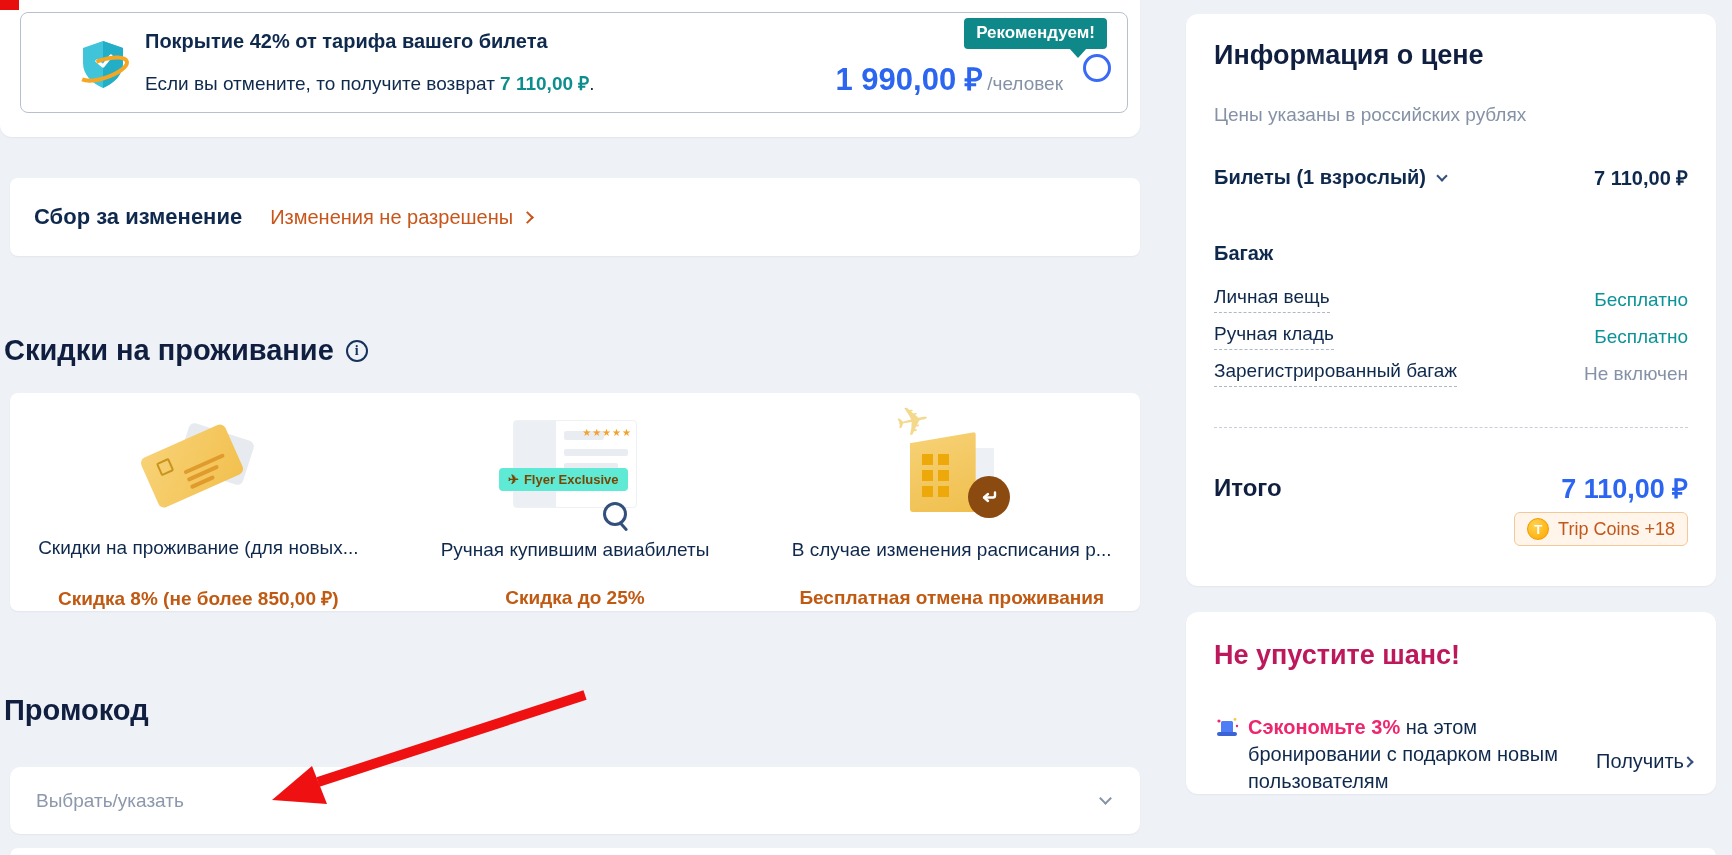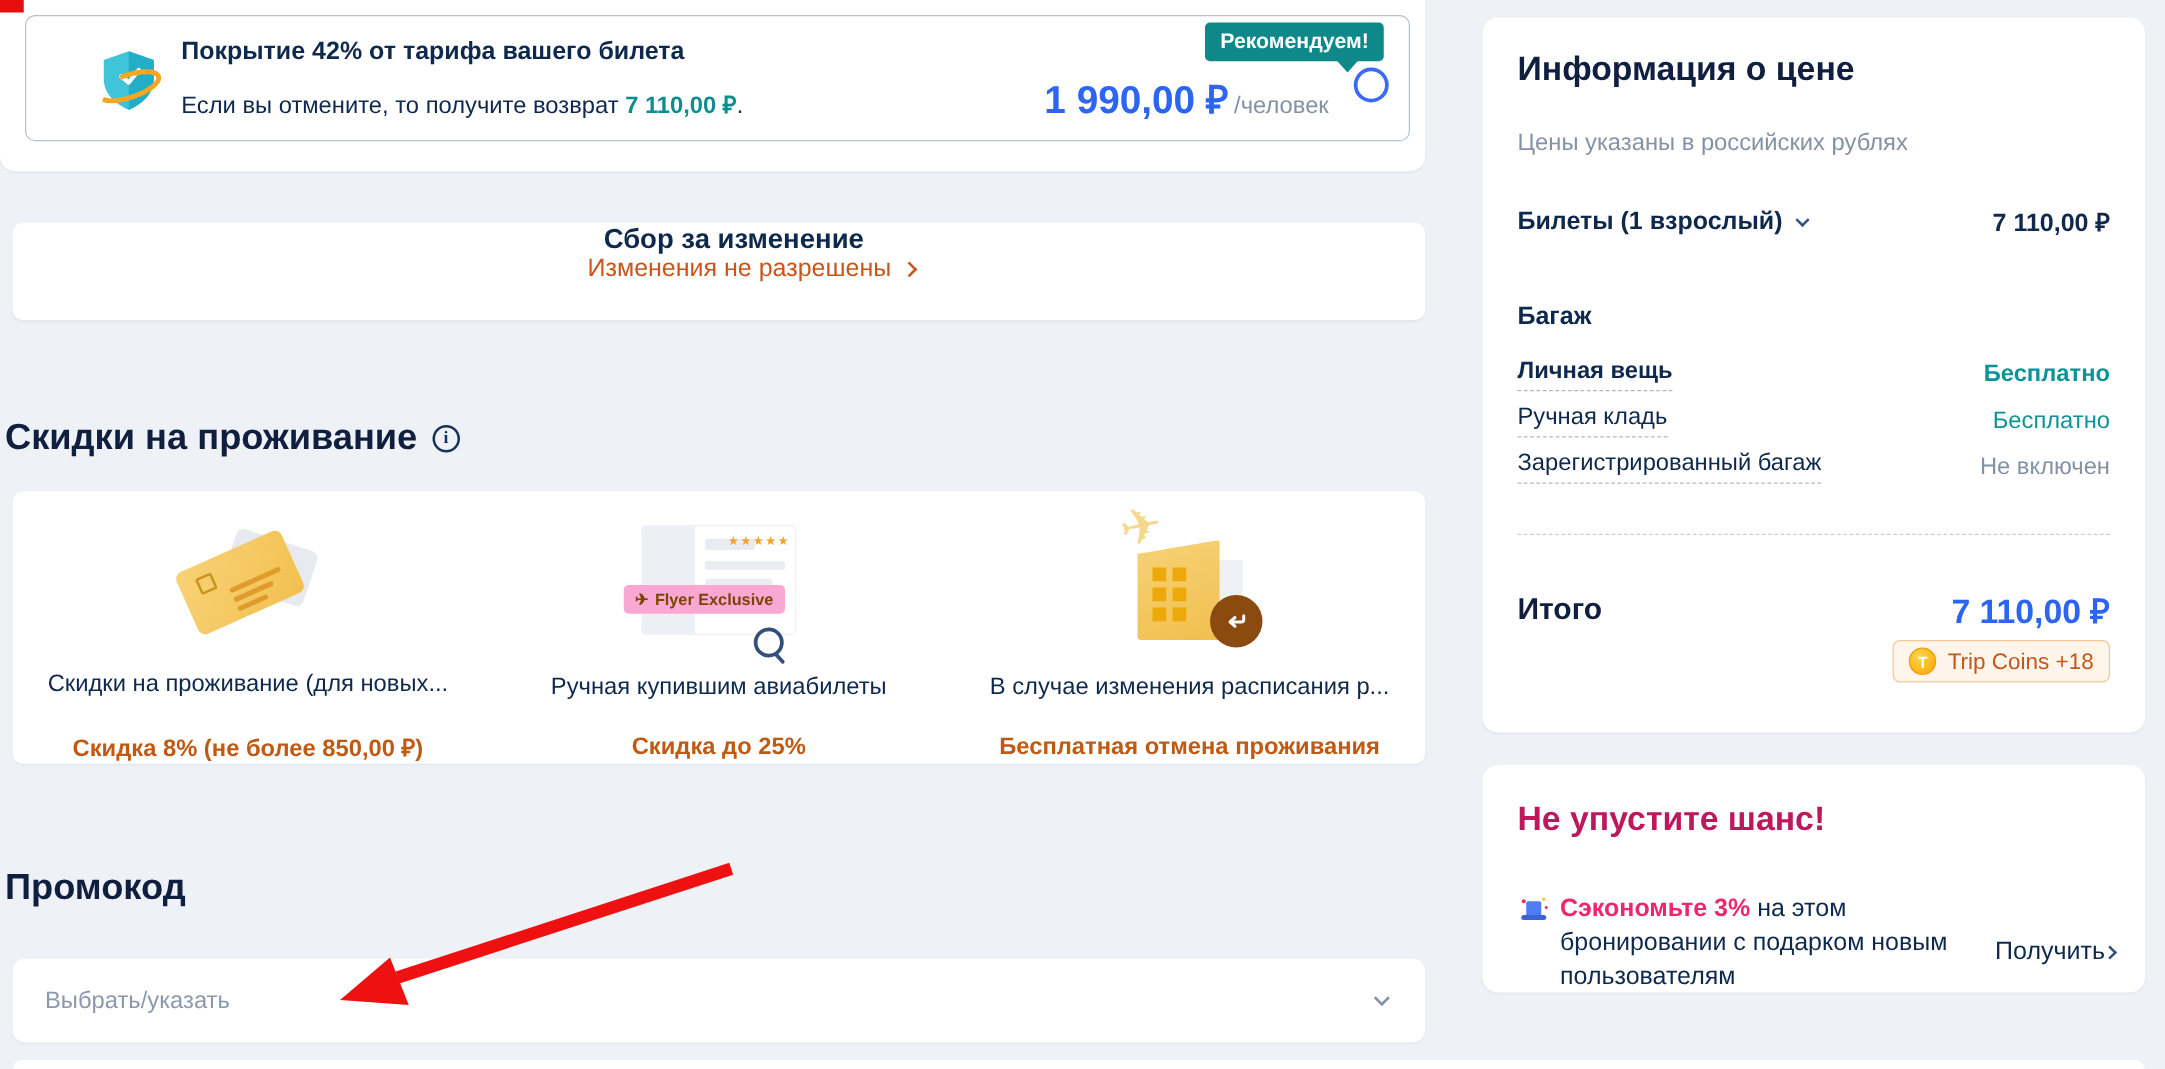--- a/index.html
+++ b/index.html
@@ -29,21 +29,21 @@
   .ins-radio { position:absolute; right:16px; top:41px; width:28px; height:28px;
                border:3px solid #3b6af5; border-radius:50%; background:#fff; cursor:pointer; }
   .ins-badge { position:absolute; top:5px; right:20px; background:#0e8889; color:#fff;
                font-size:17px; font-weight:bold; padding:5px 12px 6px; border-radius:4px; }
   .ins-badge-tail { position:absolute; top:35px; right:40px; width:0; height:0;
                border-left:9px solid transparent; border-right:9px solid transparent;
                border-top:10px solid #0e8889; }
 
   
   .fee-card { left:10px; top:178px; width:1130px; height:78px; border-radius:8px;
-              display:flex; align-items:center; padding-left:24px;flex-direction:column; }
+              display:flex; align-items:center; padding-left:24px; }
   .fee-label { font-size:22px; font-weight:bold; color:#0f294d; }
   .fee-link { margin-left:28px; font-size:20px; color:#c9551a; display:flex; align-items:center; cursor:pointer; }
   .chev { display:inline-block; width:9px; height:9px; border-right:2px solid; border-bottom:2px solid; }
   .chev-right { transform:rotate(-45deg); margin-left:10px; }
   .chev-down { transform:rotate(45deg); margin-top:-4px; }
 
   
   .disc-head { position:absolute; left:4px; top:334px; display:flex; align-items:center; }
   .disc-title { font-size:29px; font-weight:bold; color:#101f3f; }
   .info-icon { margin-left:12px; width:22px; height:22px; border:2px solid #16325c; border-radius:50%;
@@ -71,21 +71,21 @@
   
   .flyer-wrap { position:relative; width:160px; height:112px; }
   .flyer-card { position:absolute; left:18px; top:8px; width:124px; height:88px; background:#fff;
                 border:1px solid #eef0f4; border-radius:4px; }
   .flyer-photo { position:absolute; left:0; top:0; width:42px; height:86px; background:#eceff3; }
   .flyer-line { position:absolute; background:#e9edf2; border-radius:2px; }
   .fl1 { left:50px; top:10px; width:40px; height:9px; }
   .fl2 { left:50px; top:28px; width:64px; height:7px; }
   .fl3 { left:50px; top:42px; width:54px; height:7px; }
   .flyer-stars { position:absolute; right:4px; top:6px; font-size:10px; letter-spacing:1px; color:#f5a12c; }
-  .flyer-badge { position:absolute; left:4px; top:56px; background:#f9a8d4; color:#7a4503;
+  .flyer-badge { position:absolute; left:4px; top:56px; background:#5eead4; color:#7a4503;
                  font-size:13px; font-weight:bold; padding:4px 9px; border-radius:4px; white-space:nowrap; }
   .flyer-badge .plane { margin-right:5px; }
   .mag { position:absolute; right:28px; bottom:-2px; width:24px; height:24px;
          border:3px solid #33507c; border-radius:50%; background:rgba(255,255,255,.6); }
   .mag::after { content:''; position:absolute; width:3px; height:11px; background:#33507c;
                 border-radius:2px; transform:rotate(-42deg); bottom:-9px; right:-1px; }
 
   
   .hotel-wrap { position:relative; width:120px; height:108px; }
   .hotel-shadow { position:absolute; left:62px; top:34px; width:40px; height:58px; background:#edf0f5; }
@@ -118,21 +118,21 @@
   .pc-row { position:absolute; left:28px; right:28px; display:flex; align-items:center; justify-content:space-between; }
   .pc-tickets { top:150px; }
   .pc-tickets .lbl { font-size:20px; font-weight:bold; color:#0f294d; display:flex; align-items:center; cursor:pointer; }
   .pc-tickets .lbl .chev { margin-left:12px; width:8px; height:8px; color:#33507c; }
   .pc-tickets .val { font-size:20px; font-weight:bold; color:#0f294d; }
   .pc-baggage-title { position:absolute; left:28px; top:228px; font-size:20px; font-weight:bold; color:#0f294d; }
   .bag-row .lbl { font-size:19px; color:#0f294d; border-bottom:1px dashed #aeb9c6; padding-bottom:4px; cursor:pointer; }
   .bag-row .val { font-size:19px; }
   .val-free { color:#0c9398; }
   .val-na { color:#8592a6; }
-  .bag1 { top:272px;font-weight:bold; } .bag2 { top:309px; } .bag3 { top:346px; }
+  .bag1 { top:272px; } .bag2 { top:309px; } .bag3 { top:346px; }
   .pc-divider { position:absolute; left:28px; right:28px; top:413px; border-top:1px dashed #c7cfda; }
   .pc-total { top:455px; }
   .pc-total .lbl { font-size:24px; font-weight:bold; color:#101f3f; }
   .pc-total .val { font-size:27px; font-weight:bold; color:#2b65f0; }
   .coins-badge { position:absolute; right:28px; top:498px; display:flex; align-items:center;
                  background:#fff5ea; border:1px solid #f5c897; border-radius:6px; padding:5px 12px; cursor:pointer; }
   .coin { width:22px; height:22px; border-radius:50%;
           background:radial-gradient(circle at 35% 30%, #ffd24d, #ffa800);
           color:#fff; font-size:13px; font-weight:bold; display:flex; align-items:center; justify-content:center;
           margin-right:9px; border:1px solid #f09b00; }

